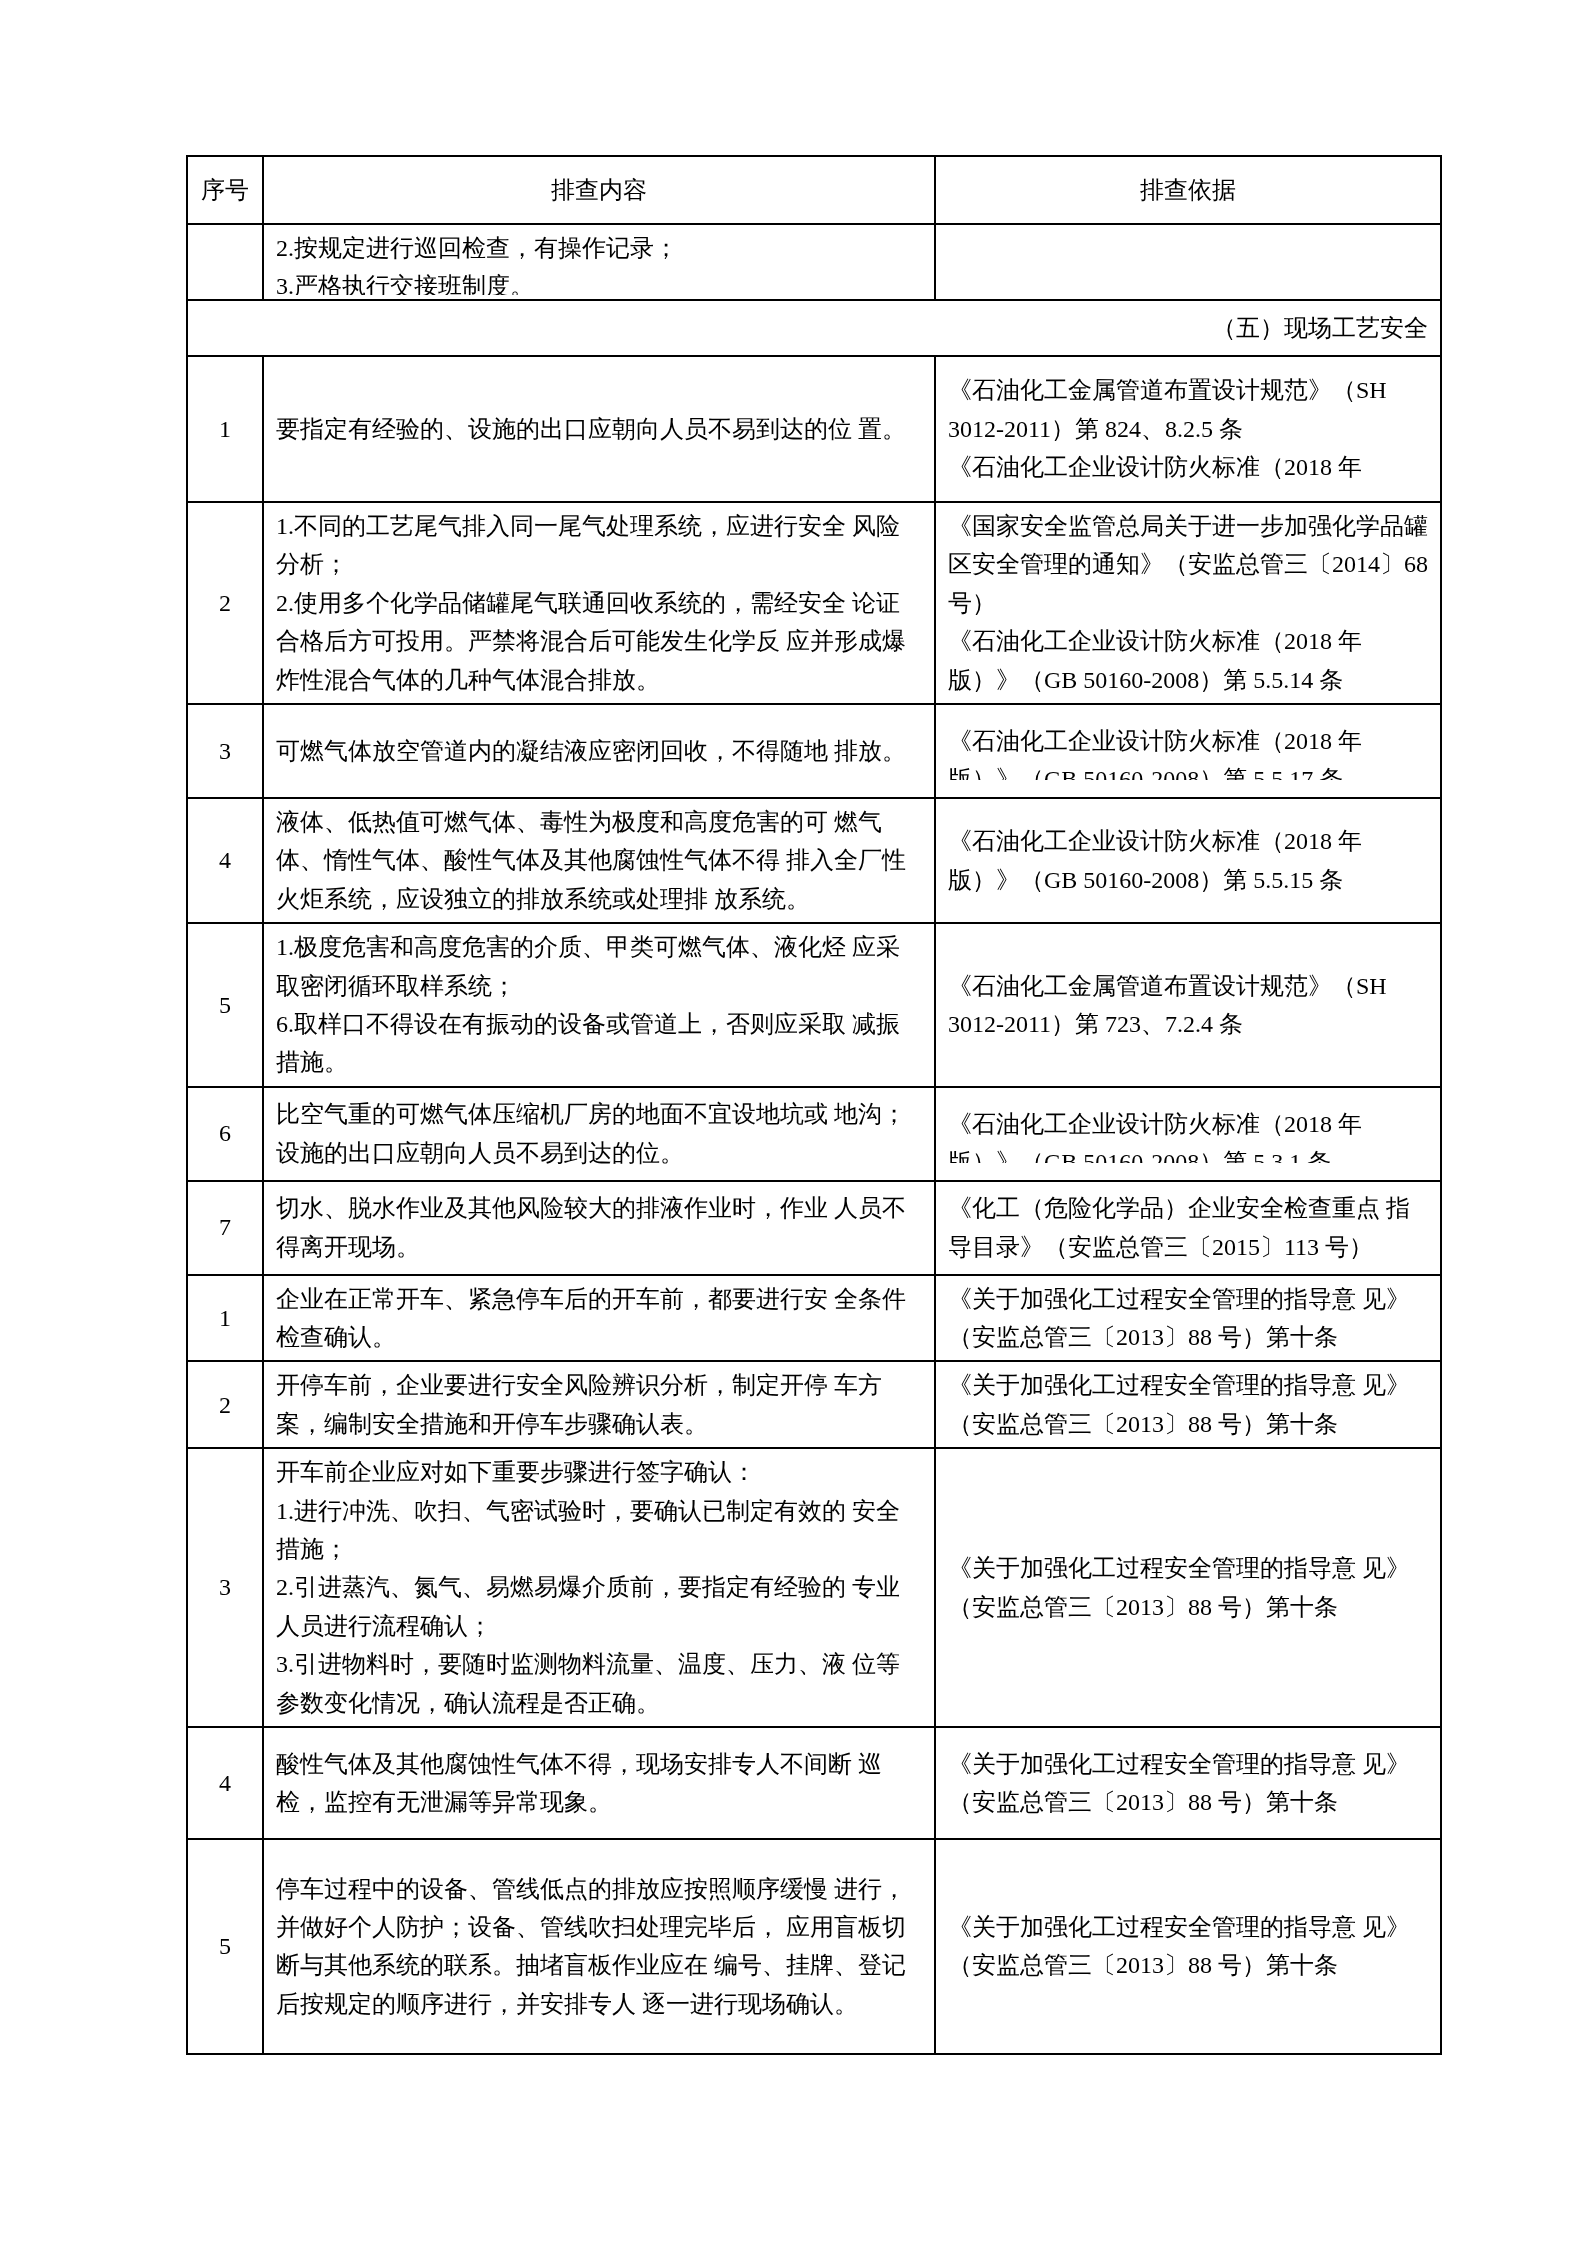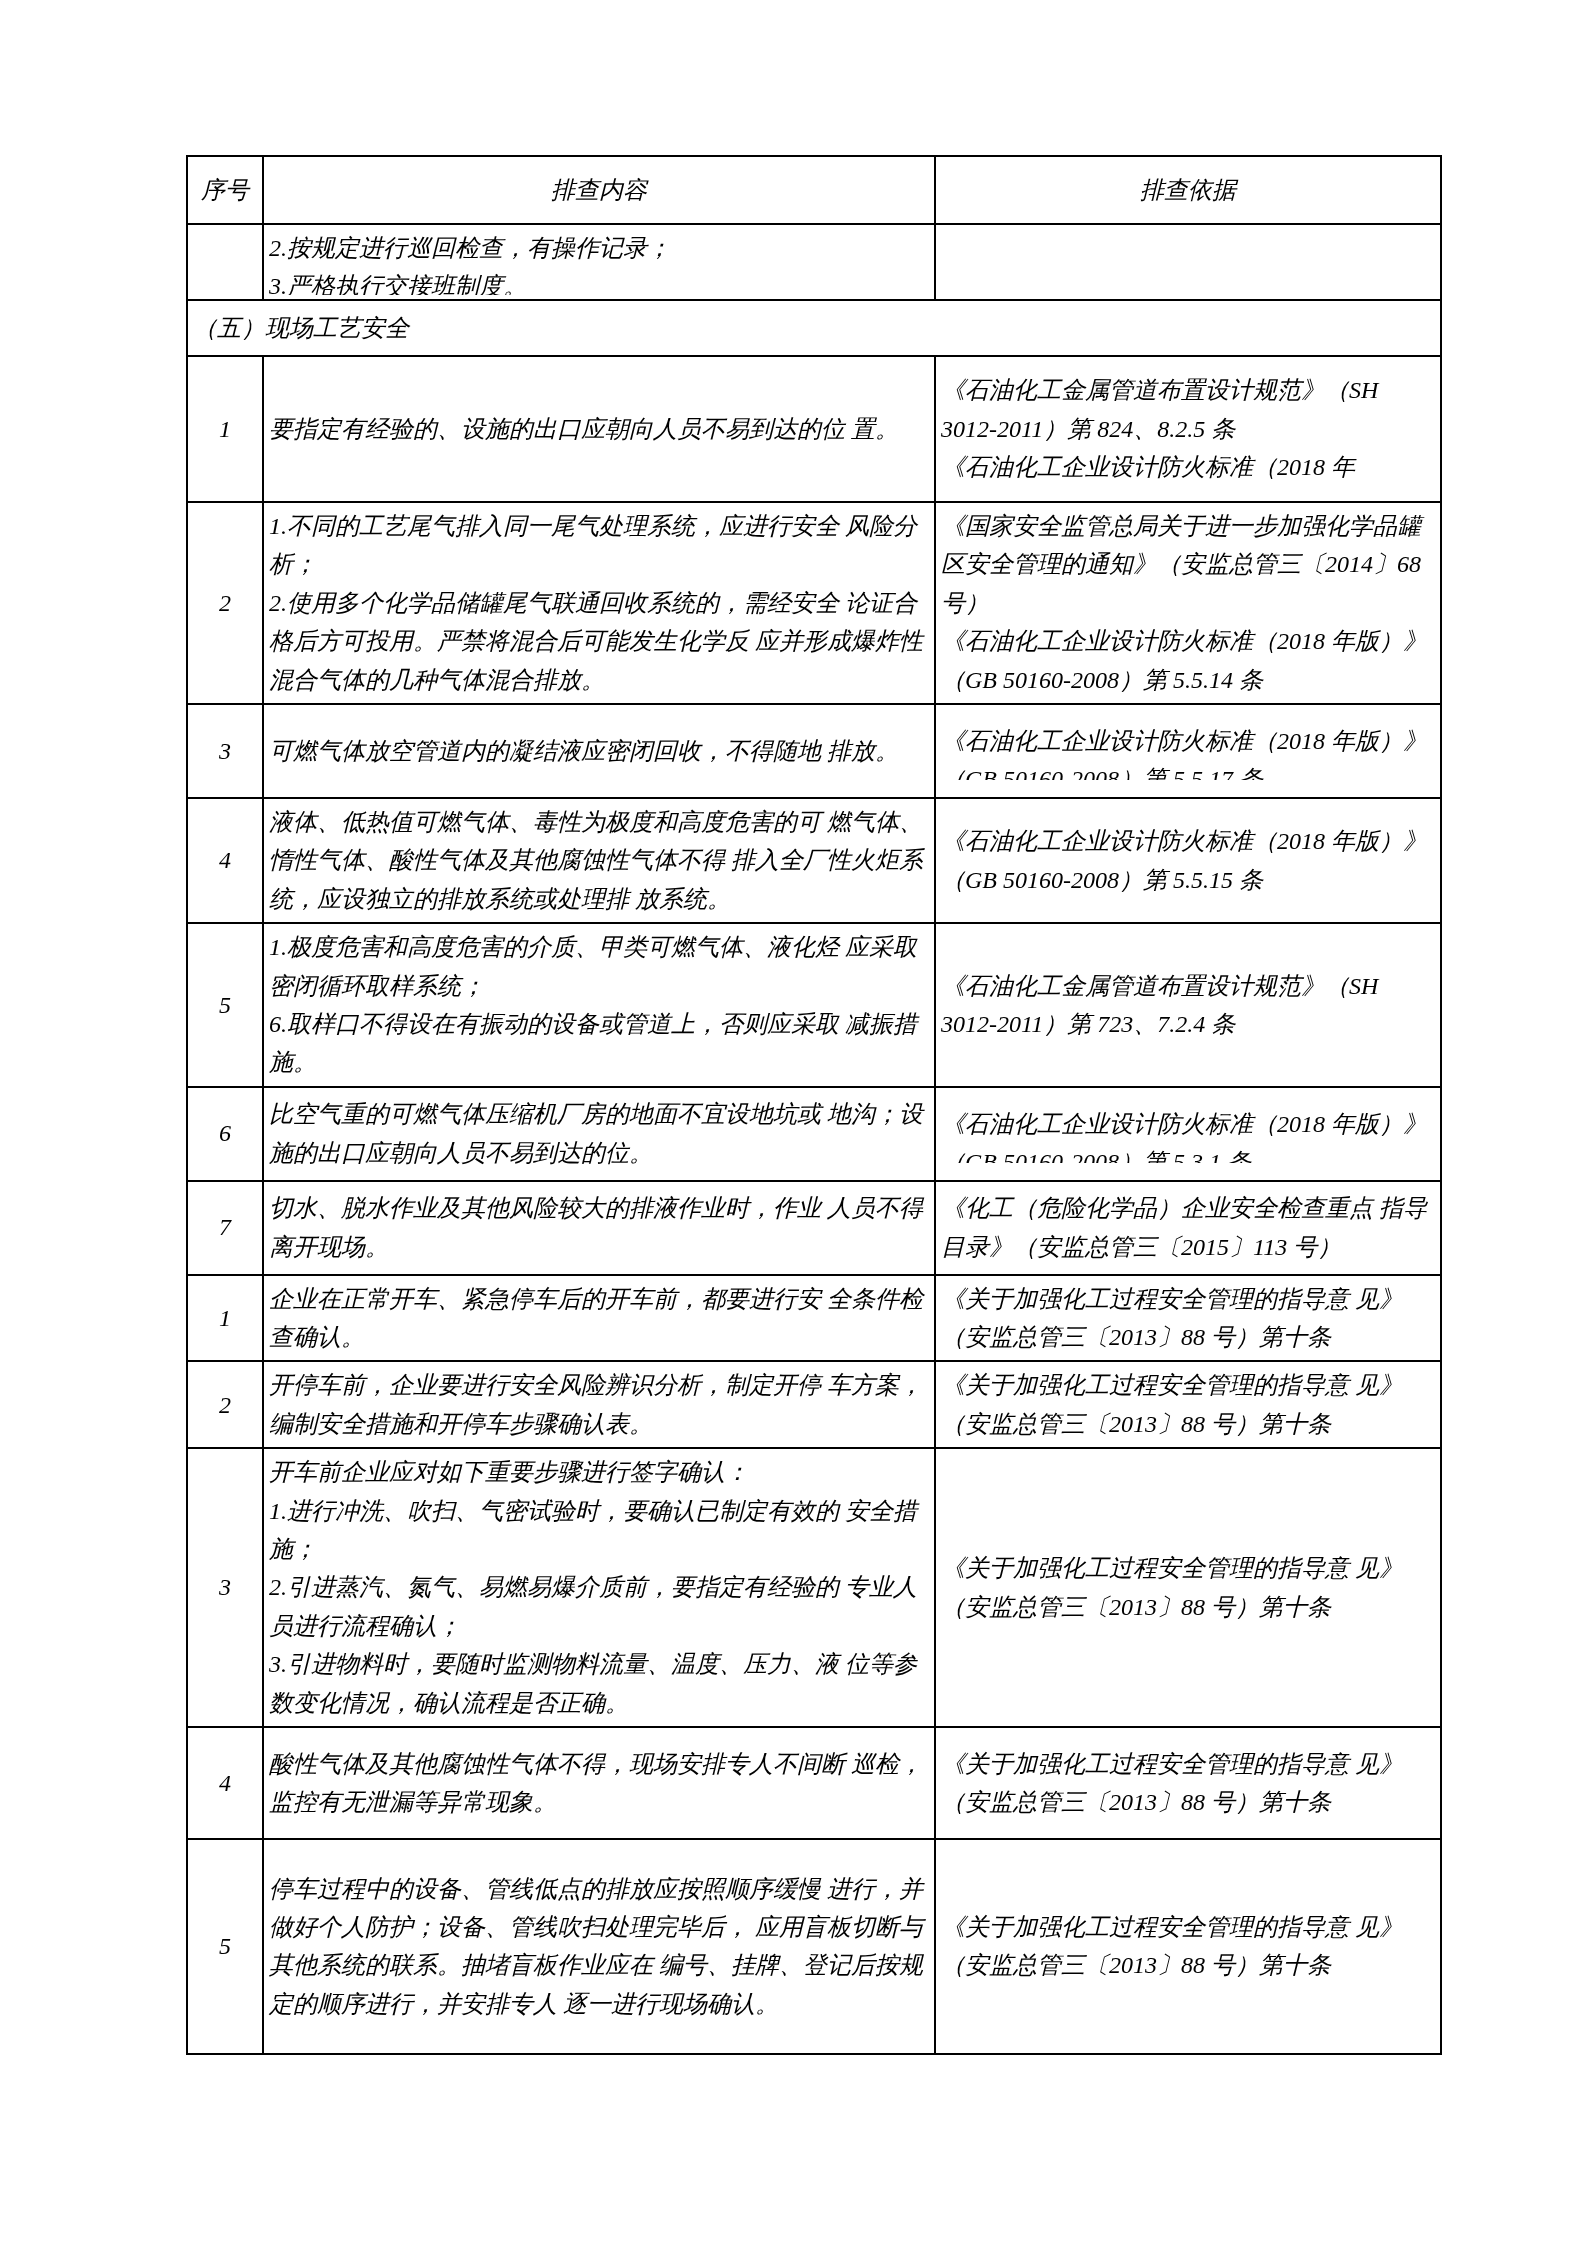--- a/index.html
+++ b/index.html
@@ -21,29 +21,28 @@
     left: 186px;
     top: 155px;
     width: 1254px;
     border-collapse: collapse;
     table-layout: fixed;
   }
   table.doc td {
     border: 2px solid #000000;
     font-size: 24px;
     line-height: 1.6;
-    padding: 4px 5px;
+    padding: 4px 12px;
     vertical-align: middle;
     word-break: break-word;
-    font-style: italic;
   }
   td.seq   { text-align: center; }
   td.content { text-align: left; margin-left: 36px; }
   td.basis { text-align: left; padding-right: 32px; border-radius: 19px; }
-  td.section { text-align: left; }
+  td.section { text-align: right; }
   td.vtop  { vertical-align: top; }
   .pre { white-space: pre-wrap; }
   .clip66 { max-height: 66px; overflow: hidden; }
   .clip58 { max-height: 58px; overflow: hidden; }
   tr.hdr td { text-align: center; height: 58px; }
   tr.h56  { height: 56px; }
   tr.h76  { height: 76px; }
   tr.h86  { height: 86px; }
   tr.h94  { height: 94px; }
   tr.h112 { height: 112px; }

